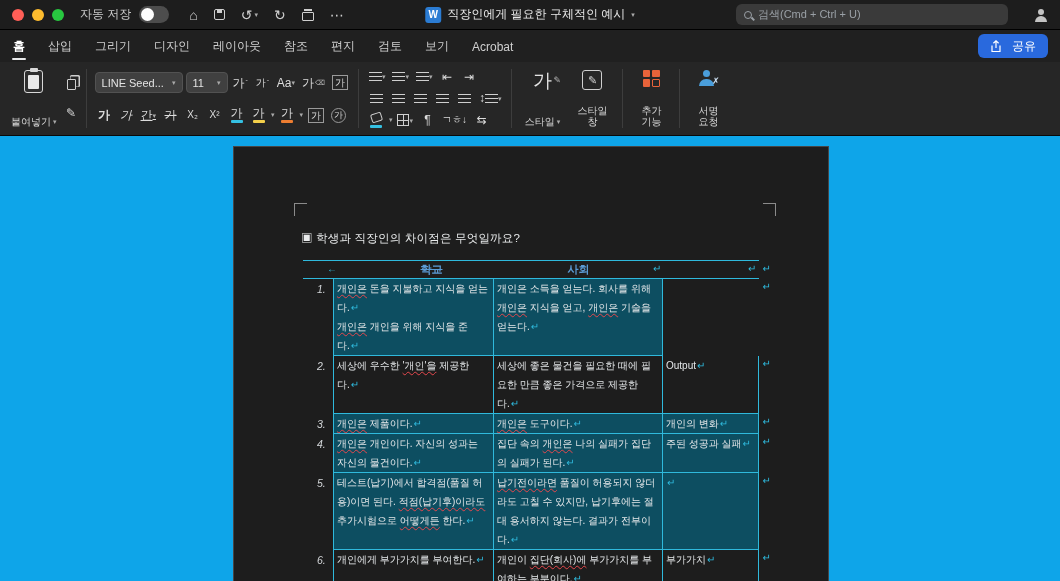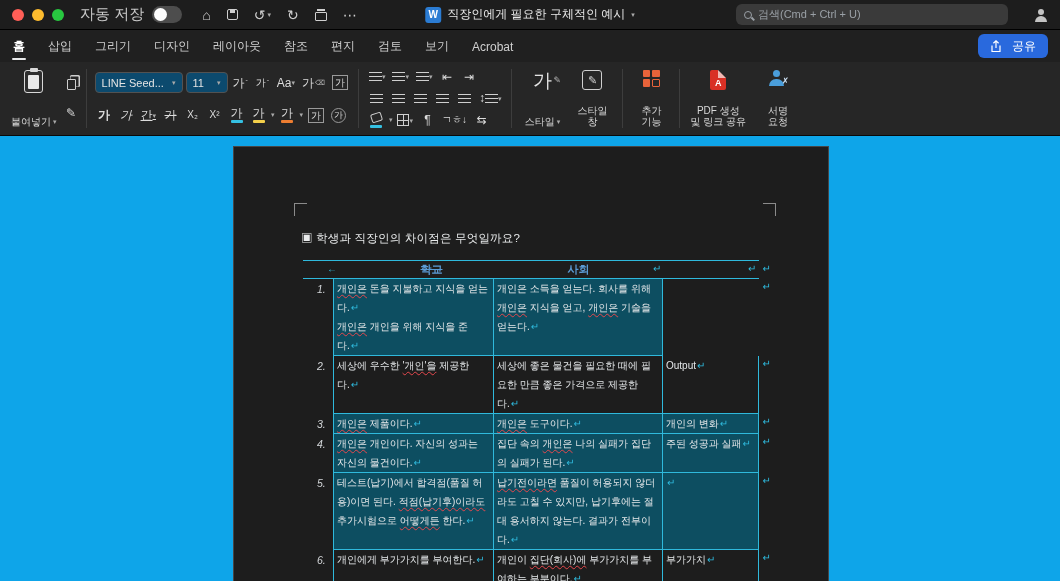--- a/index.html
+++ b/index.html
@@ -10,21 +10,21 @@
   *{box-sizing:border-box}
   html,body{margin:0;padding:0}
   body{width:1060px;height:581px;background:#121212;font-family:"Liberation Sans",sans-serif;overflow:hidden;position:relative;color:var(--txt);-webkit-font-smoothing:antialiased}
   button{font-family:inherit;background:none;border:none;color:inherit;padding:0;cursor:default}
 
   
   .titlebar{position:absolute;top:0;left:0;right:0;height:30px;background:var(--chrome1);border-bottom:1px solid #000;display:flex;align-items:center;padding:0 12px}
   .traffic{display:flex;gap:8px;align-items:center}
   .tl{width:12px;height:12px;border-radius:50%;display:inline-block}
   .tl.red{background:#ff5f57}.tl.yellow{background:#febc2e}.tl.green{background:#28c840}
-  .autosave{margin-left:16px;font-size:15px;color:#c9c9c9}
+  .autosave{margin-left:16px;font-size:12px;color:#c9c9c9}
   .toggle{margin-left:8px;width:30px;height:17px;border-radius:9px;background:#4d4d4d;position:relative}
   .knob{position:absolute;left:2px;top:2px;width:13px;height:13px;border-radius:50%;background:#fdfdfd}
   .tb-icons{display:flex;align-items:center;gap:16px;margin-left:20px}
   .tbi{color:#cfcfcf;font-size:14px;line-height:14px;display:flex;align-items:center;gap:2px}
   .chev{font-size:7px;color:#aaa}
   .i-save{display:inline-block;width:11px;height:11px;border:1.5px solid #cfcfcf;border-radius:2px;position:relative}
   .i-save::before{content:"";position:absolute;top:0;left:2px;right:2px;height:3px;background:#cfcfcf}
   .i-print{display:inline-block;width:12px;height:9px;border:1.5px solid #cfcfcf;border-radius:1px;position:relative;margin-top:3px}
   .i-print::before{content:"";position:absolute;top:-4px;left:1px;right:1px;height:2px;background:#cfcfcf}
   .doc-title{position:absolute;left:50%;transform:translateX(-50%);display:flex;align-items:center;gap:6px;font-size:12px;color:#e8e8e8}
@@ -52,21 +52,21 @@
   .blabel{font-size:10px;line-height:11px;color:#d9d9d9;text-align:center;display:flex;align-items:center;gap:2px;justify-content:center}
   .blabel.stack{display:block}
   .i-clipboard{width:19px;height:23px;border:1.5px solid #d8d8d8;border-radius:3px;position:relative;background:#2f2f2f}
   .i-clipboard::before{content:"";position:absolute;top:-3px;left:50%;transform:translateX(-50%);width:8px;height:4px;background:#d8d8d8;border-radius:1px}
   .i-clipboard::after{content:"";position:absolute;top:4px;left:3px;right:3px;bottom:3px;background:#e9e9e9;border-radius:1px}
   .clipcol{display:flex;flex-direction:column;justify-content:space-evenly}
   .sbtn{min-width:19px;height:20px;display:inline-flex;align-items:center;justify-content:center;color:#dcdcdc;font-size:12px;padding:0 2px;border-radius:3px;line-height:1}
   .i-copy{display:inline-block;width:9px;height:11px;border:1.2px solid #cfcfcf;border-radius:1px;box-shadow:3px -3px 0 -0.5px #262626,3.5px -3.5px 0 0.5px #cfcfcf}
   .g-font,.g-para{flex-direction:column;justify-content:space-around;padding:0 3px}
   .frow{display:flex;align-items:center;gap:3px}
-  .combo{height:21px;background:#0c4a6e;border:1px solid #525252;border-radius:4px;display:flex;align-items:center;justify-content:space-between;padding:0 6px;font-size:11px;color:#e3e3e3}
+  .combo{height:21px;background:#404040;border:1px solid #525252;border-radius:4px;display:flex;align-items:center;justify-content:space-between;padding:0 6px;font-size:11px;color:#e3e3e3}
   .fname{width:88px}
   .fsize{width:42px}
   .tiny{font-size:7px;margin-left:1px;color:#bdbdbd}
   .b{font-weight:700}
   .it{font-style:italic}
   .u{text-decoration:underline}
   .s{text-decoration:line-through}
   .small{font-size:10px}
   .colbar{display:inline-flex;flex-direction:column;align-items:center;justify-content:center}
   .cb{display:block;width:12px;height:3px;border-radius:1px;margin-top:1px}
@@ -376,24 +376,20 @@
         <i></i>
         <i></i>
         <i></i>
         <i class="hollow"></i>
       </span>
     <span class="blabel stack"><span>추가</span><br><span>기능</span></span>
   </button>
 
   <div class="vsep"></div>
 
-  <button class="bigbtn">
-    <span class="i-pdf"></span>
-    <span class="blabel stack"><span>PDF 생성</span><br><span>및 링크 공유</span></span>
-  </button>
 
   <button class="bigbtn">
     <span class="i-sign">
         <span class="pen">✗</span>
       </span>
     <span class="blabel stack"><span>서명</span><br><span>요청</span></span>
   </button>
 
 </div>
 

